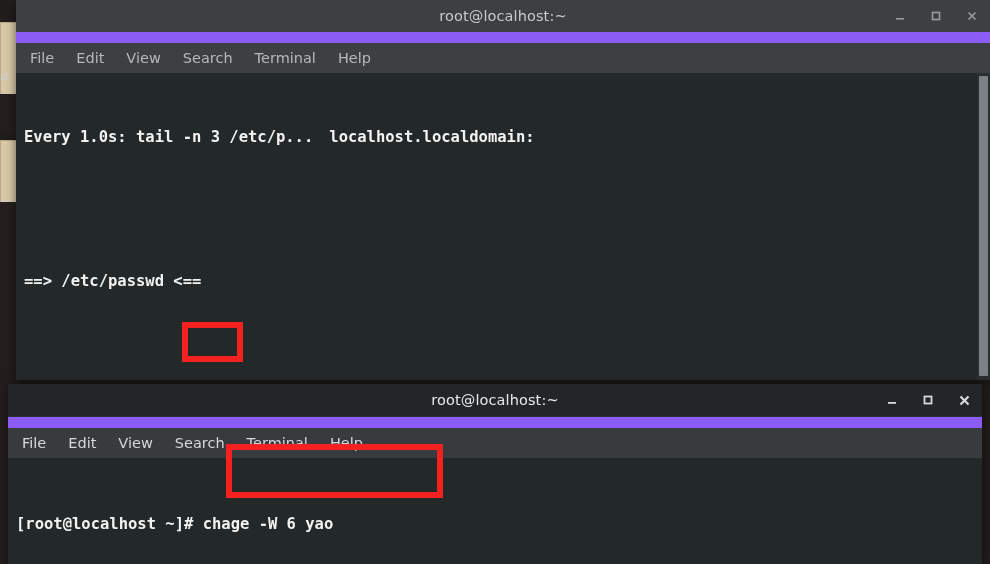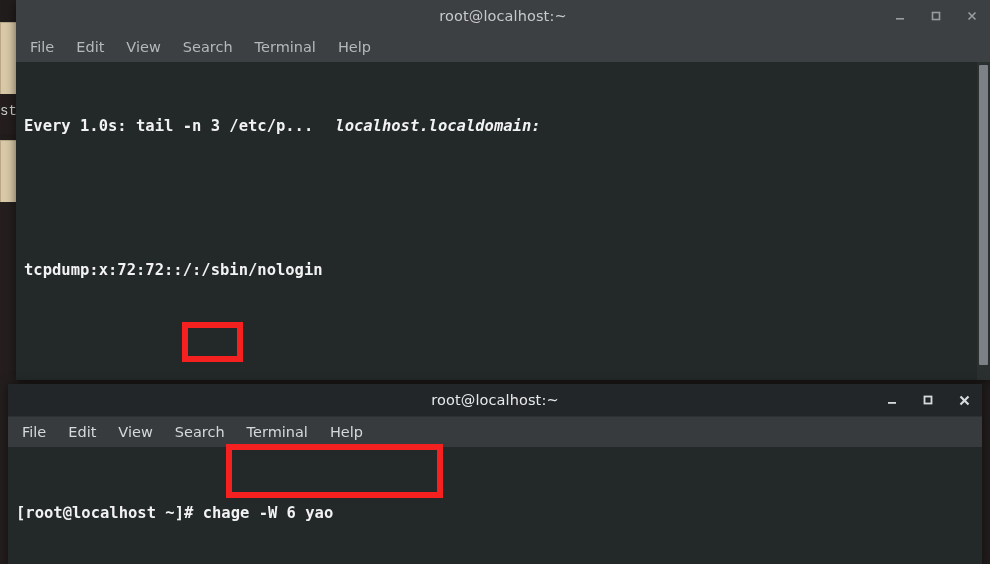--- a/index.html
+++ b/index.html
@@ -21,25 +21,24 @@
   }
 
   
   .bg-window {
     position: absolute;
     background: #d9c9a8;
     border: 1px solid #b8a888;
   }
   .bg-text {
     position: absolute;
-    font-family: Liberation Mono, monospace;
-    font-size: 14px;
+    font-family: Liberation Sans, sans-serif;
+    font-size: 11px;
     color: #cfcfcf;
     white-space: nowrap;
-    margin-top: 33px;
   }
   .bg-dark {
     position: absolute;
     background: #241f1e;
   }
 
   
   .term-window {
     position: absolute;
     background: #8b5cf6;
@@ -92,20 +91,21 @@
   .wbtn svg { display: block; }
 
   .menubar {
     height: 30px;
     display: flex;
     align-items: center;
     padding-left: 14px;
     gap: 22px;
     font-family: "DejaVu Sans", sans-serif;
     font-size: 14.5px;
+    margin-top: 11px;
   }
   .menubar.inactive { background: #3c4043; color: #b6b8ba; }
   .menubar.active { background: #373b3e; color: #d6d8da; }
   .menu-item { cursor: default; }
 
   .term-body {
     position: relative;
     background: #232829;
     font-family: "DejaVu Sans Mono", monospace;
     font-size: 15.5px;
@@ -190,24 +190,24 @@
       <span class="menu-item">Edit</span>
       <span class="menu-item">View</span>
       <span class="menu-item">Search</span>
       <span class="menu-item">Terminal</span>
       <span class="menu-item">Help</span>
     </div>
 
     <div class="term-body" style="height:318px;">
       <div class="tline" style="display:flex; align-items:flex-end; padding-right:16px;">
         <span>Every 1.0s: tail -n 3 /etc/p...</span>
-        <span style="margin-left:22px;font-style:italic;">localhost.localdomain:</span>
+        <span style="margin-left:16px;">localhost.localdomain:</span>
       </div>
       <div class="tline blank"></div>
-      <div class="tline">tcpdump:x:72:72::/:/sbin/nologin</div>
+      <div class="tline">==&gt; /etc/passwd &lt;==</div>
       
       
       
       
       
       
       
       
 
       <div class="scrollbar">

